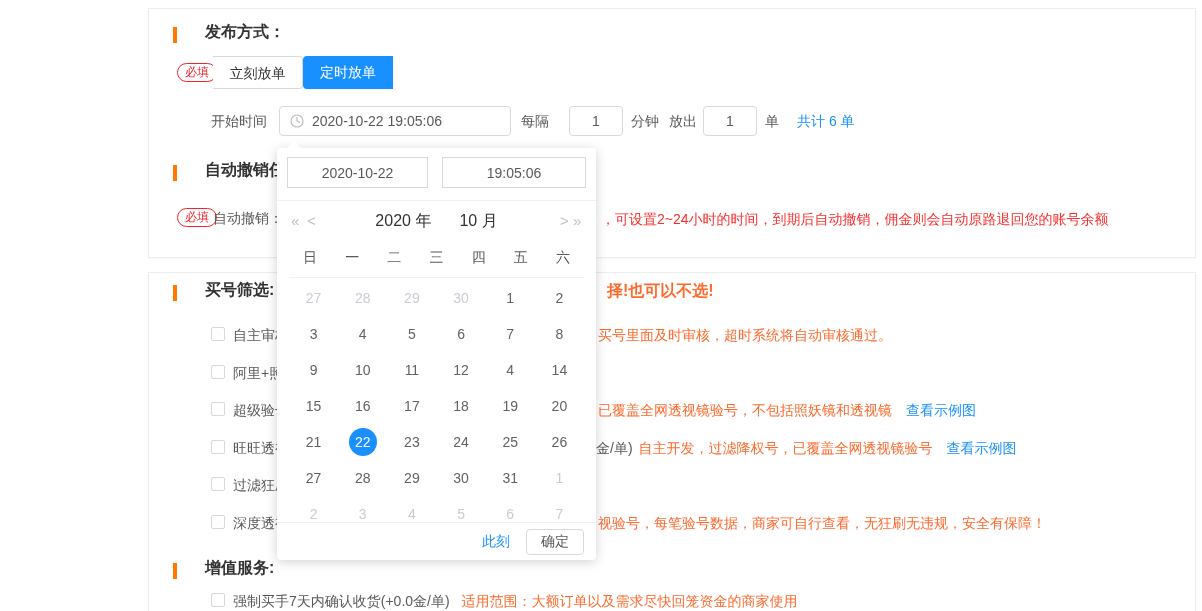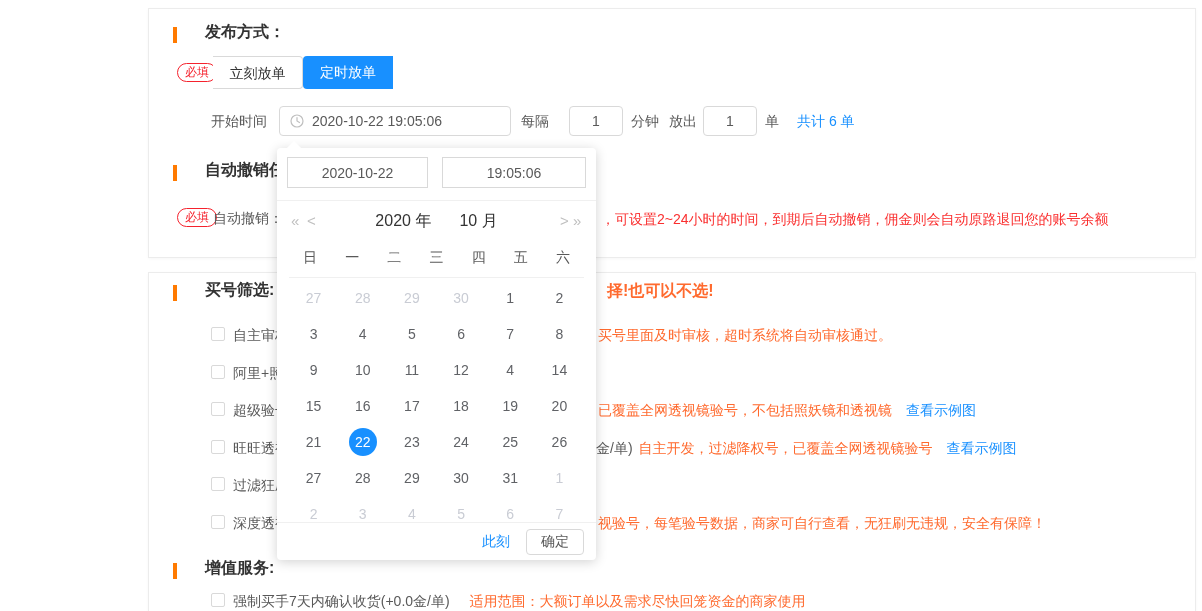--- a/index.html
+++ b/index.html
@@ -172,21 +172,21 @@
 
     <div class="sec-header" style="left:24px; top:286px;">
       <span class="sec-bar"></span>
       <span class="sec-title">增值服务:</span>
     </div>
 
     <div class="chk-row" style="top:318px;">
       <span class="chk-box"></span>
       <span class="chk-label">
         <span>强制买手7天内确认收货(+0.0金/单)</span>
-        <span class="desc-orange" style="margin-left:16px;">适用范围：大额订单以及需求尽快回笼资金的商家使用</span>
+        <span class="desc-orange" style="margin-left:8px;">适用范围：大额订单以及需求尽快回笼资金的商家使用</span>
       </span>
     </div>
   </div>
 
   <div id="datepicker">
     <div class="popup-arrow"></div>
 
     <div class="dp-inputs">
       <input class="dp-input date" value="2020-10-22" style="">
       <input class="dp-input time" value="19:05:06" style="">

